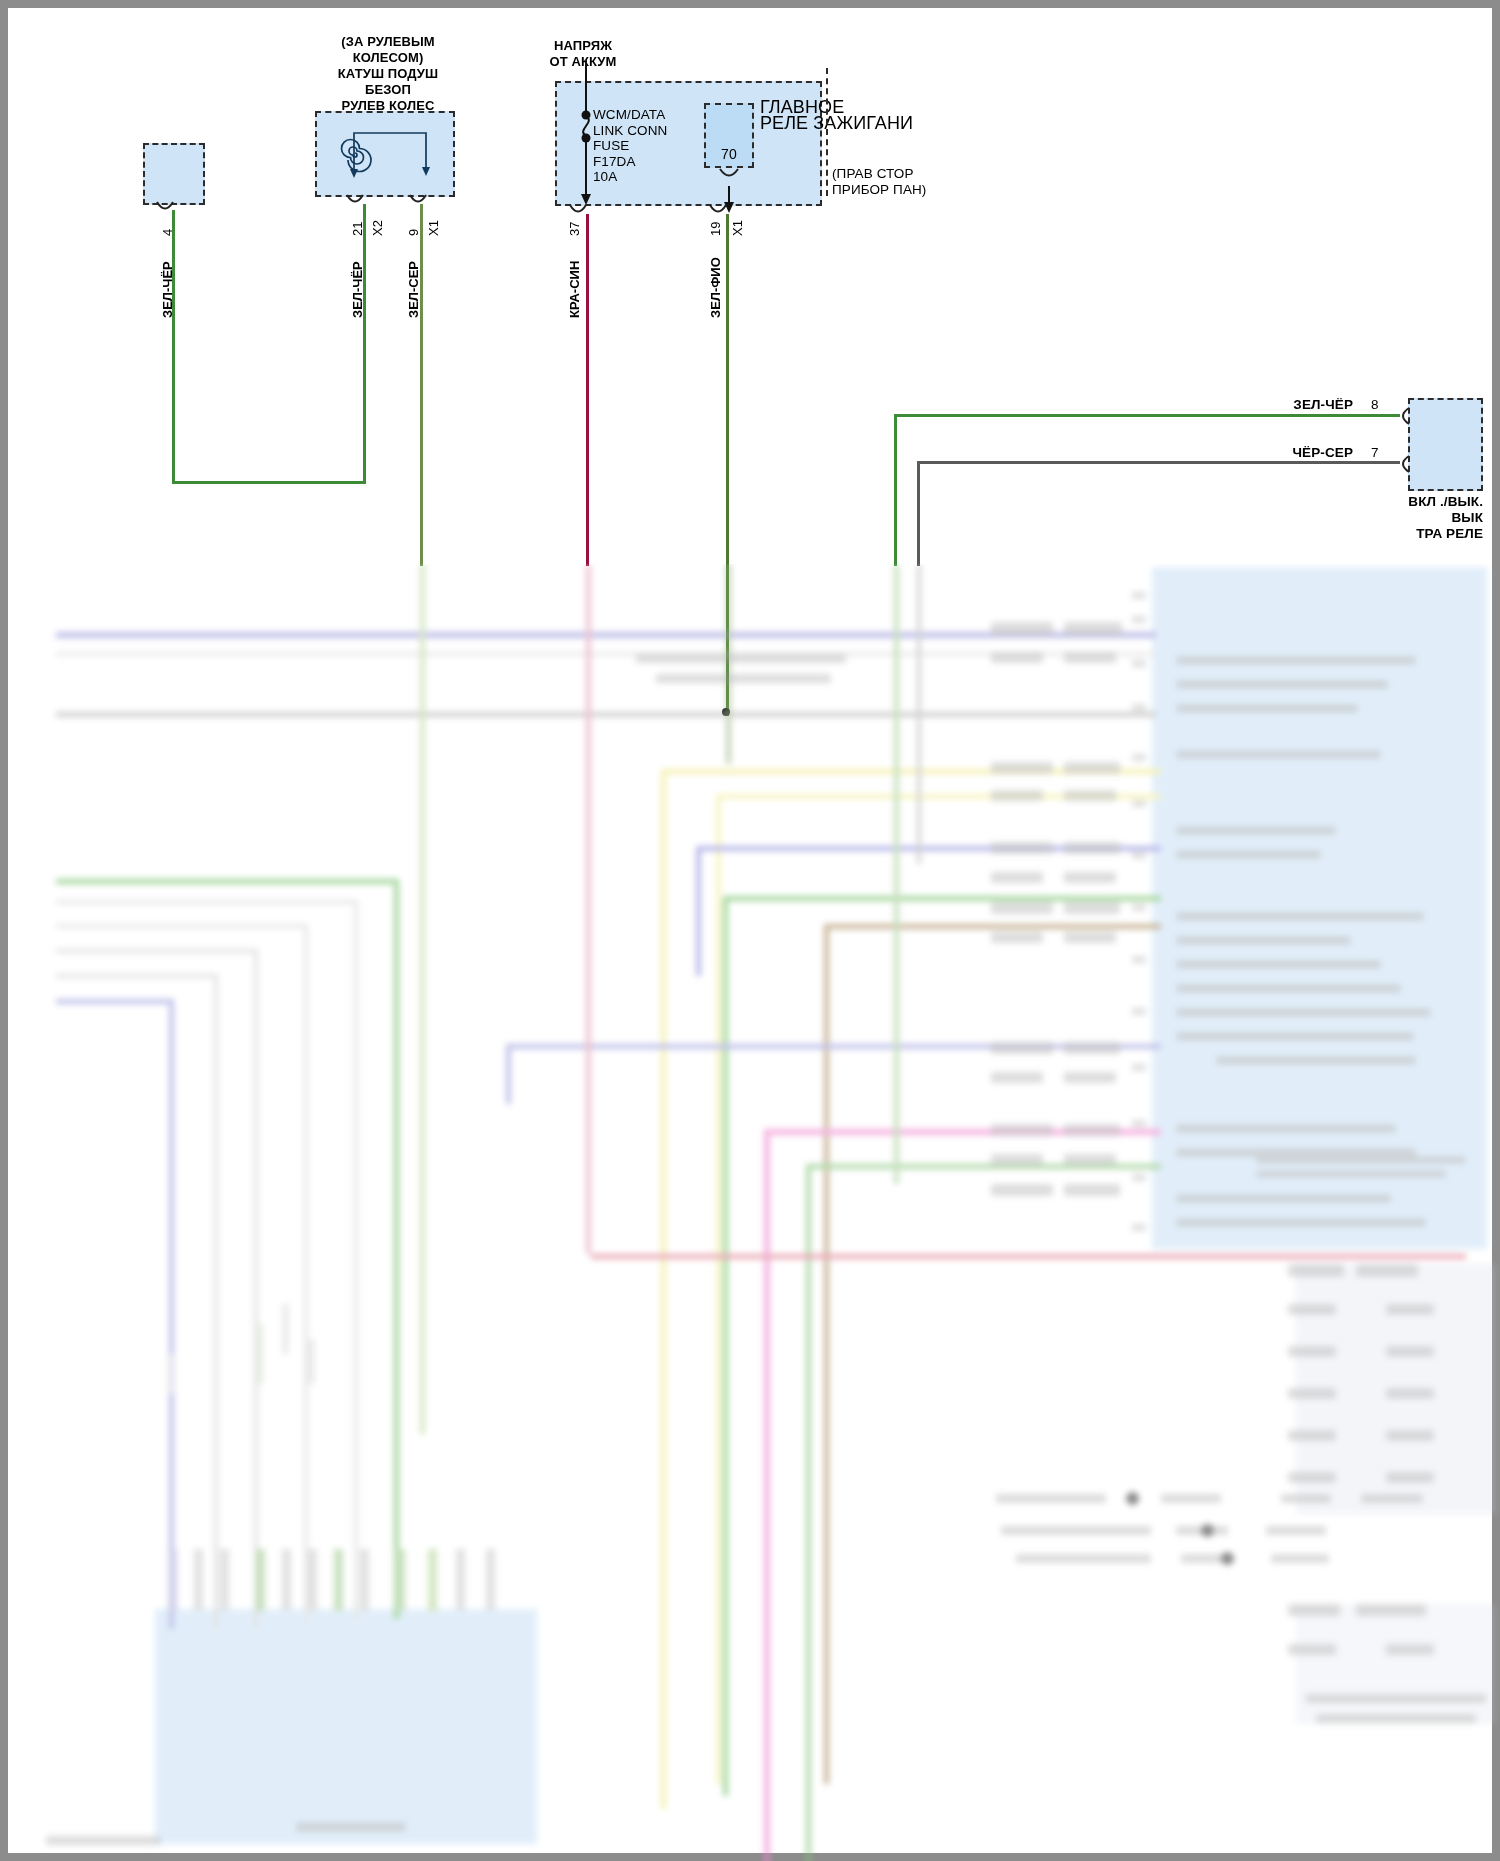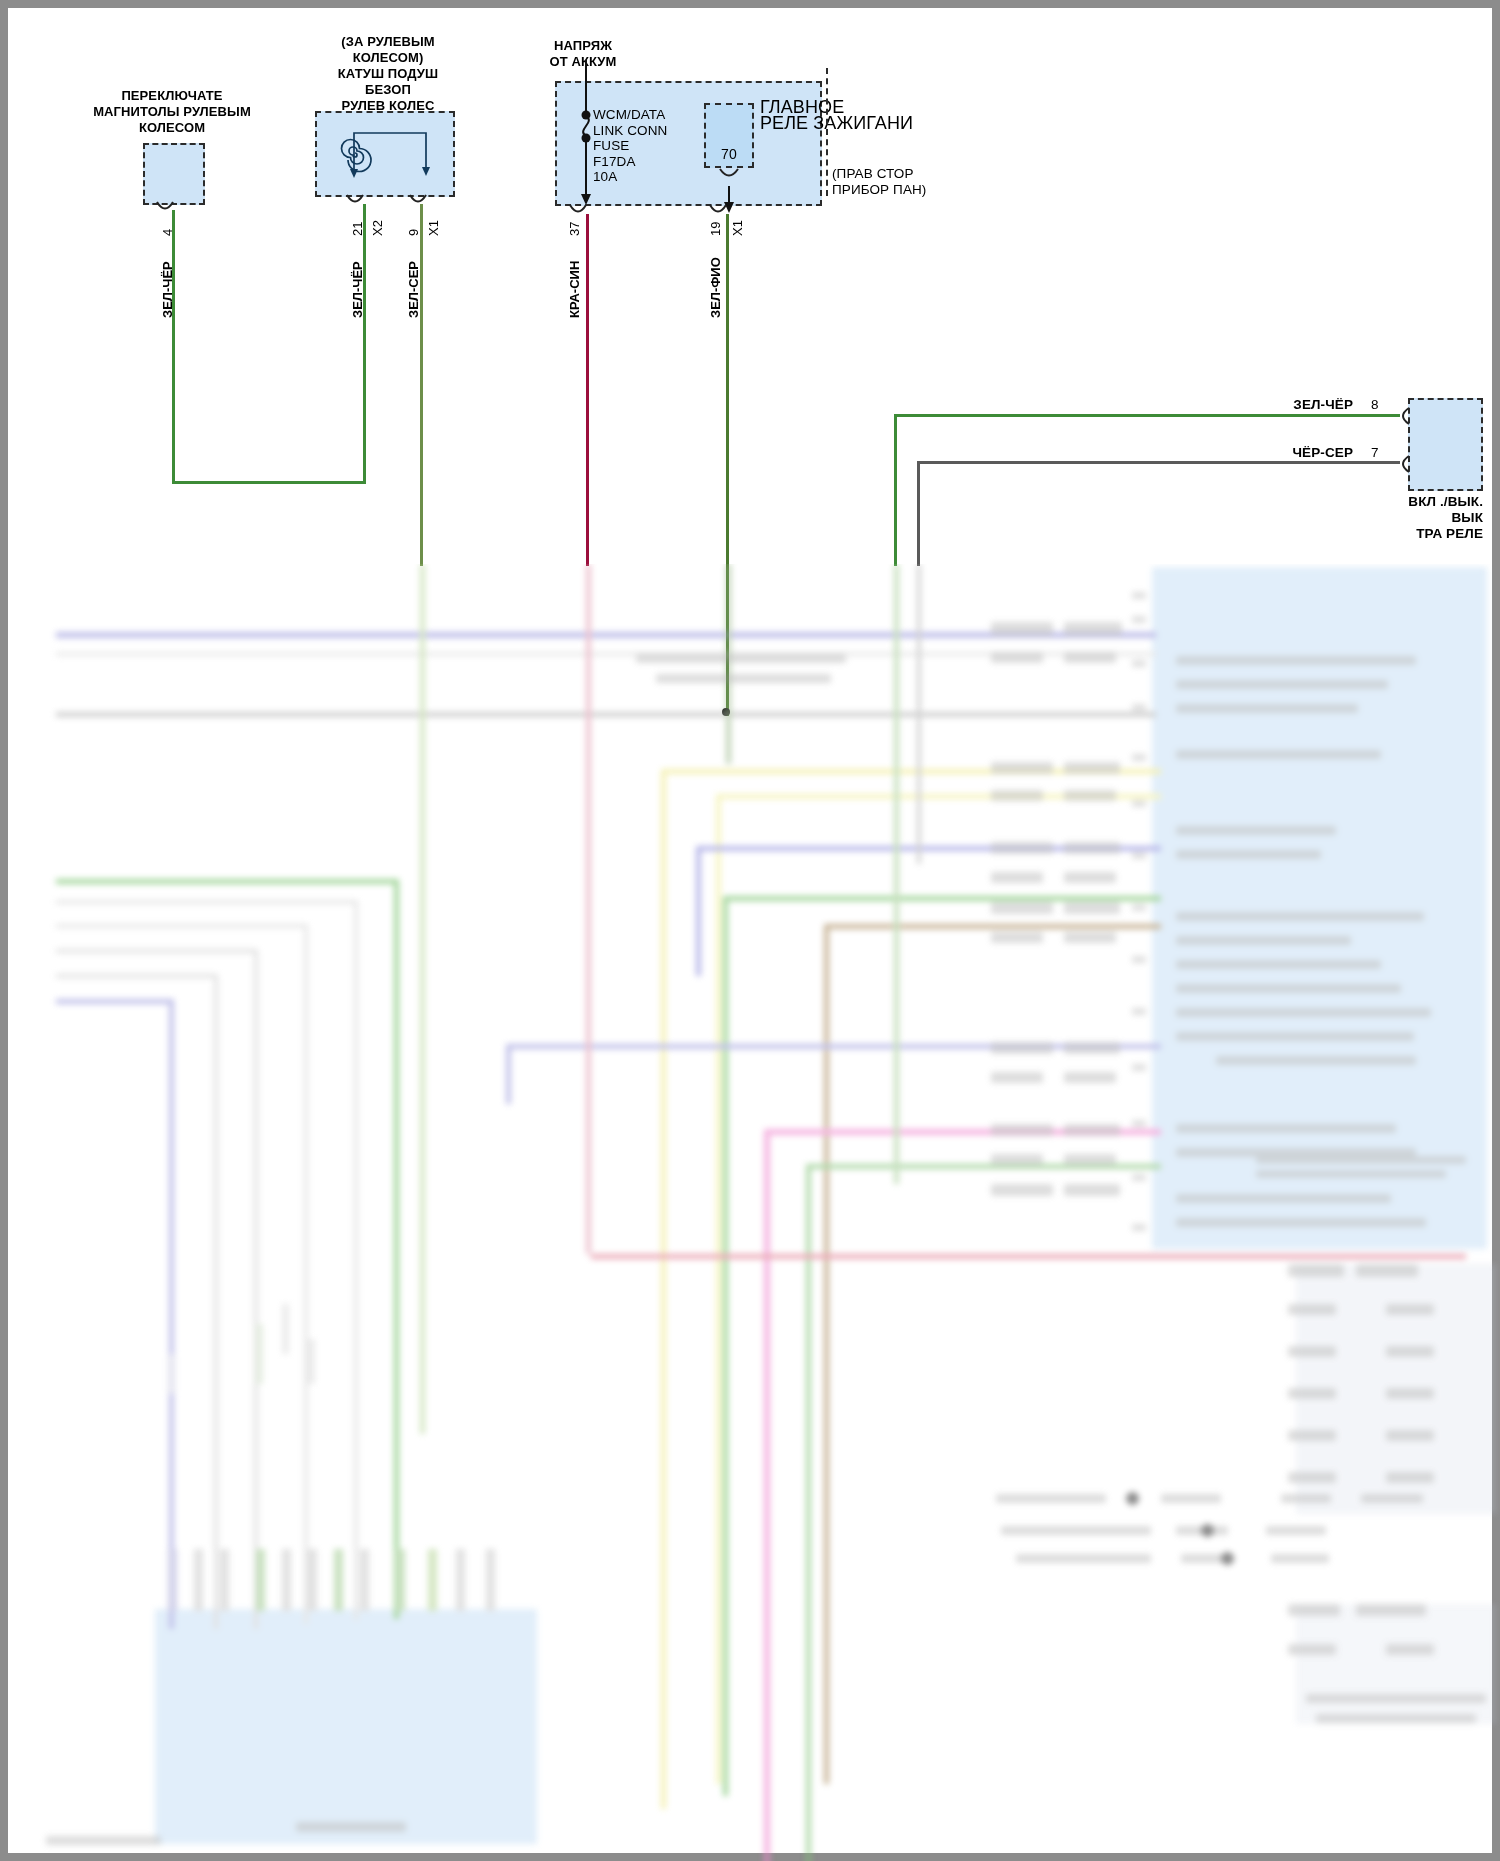--- a/index.html
+++ b/index.html
@@ -26,23 +26,20 @@
   .bline{position:absolute;}
   .btxt{position:absolute;background:#9a9a9a;opacity:.55;border-radius:2px;}
   .bsmall{position:absolute;background:#8f8f8f;opacity:.45;border-radius:1px;}
 </style>
 </head>
 <body>
 
 <div class="page">
   <div class="sheet">
 
-    <div class="lbl c" style="left:34px;top:80px;width:260px;font-weight:bold;font-size:13px;line-height:16px;">ПЕРЕКЛЮЧАТЕ
-МАГНИТОЛЫ РУЛЕВЫМ
-КОЛЕСОМ</div>
     <div class="blk" style="left:135px;top:135px;width:62px;height:62px;"></div>
 
     <svg style="position:absolute;left:147px;top:193px;" width="36" height="16">
       <path d="M2,1 Q10,14 18,1" fill="none" stroke="#222" stroke-width="2"></path>
     </svg>
     <div class="rot" style="left:152px;top:228px;">4</div>
     <div class="rot" style="left:152px;top:310px;font-weight:bold;">ЗЕЛ-ЧЁР</div>
 
     <div class="wire vw" style="left:164px;top:202px;height:273px;background:#3d8b37;"></div>
     <div class="wire hw" style="left:164px;top:473px;width:193px;background:#3d8b37;"></div>

